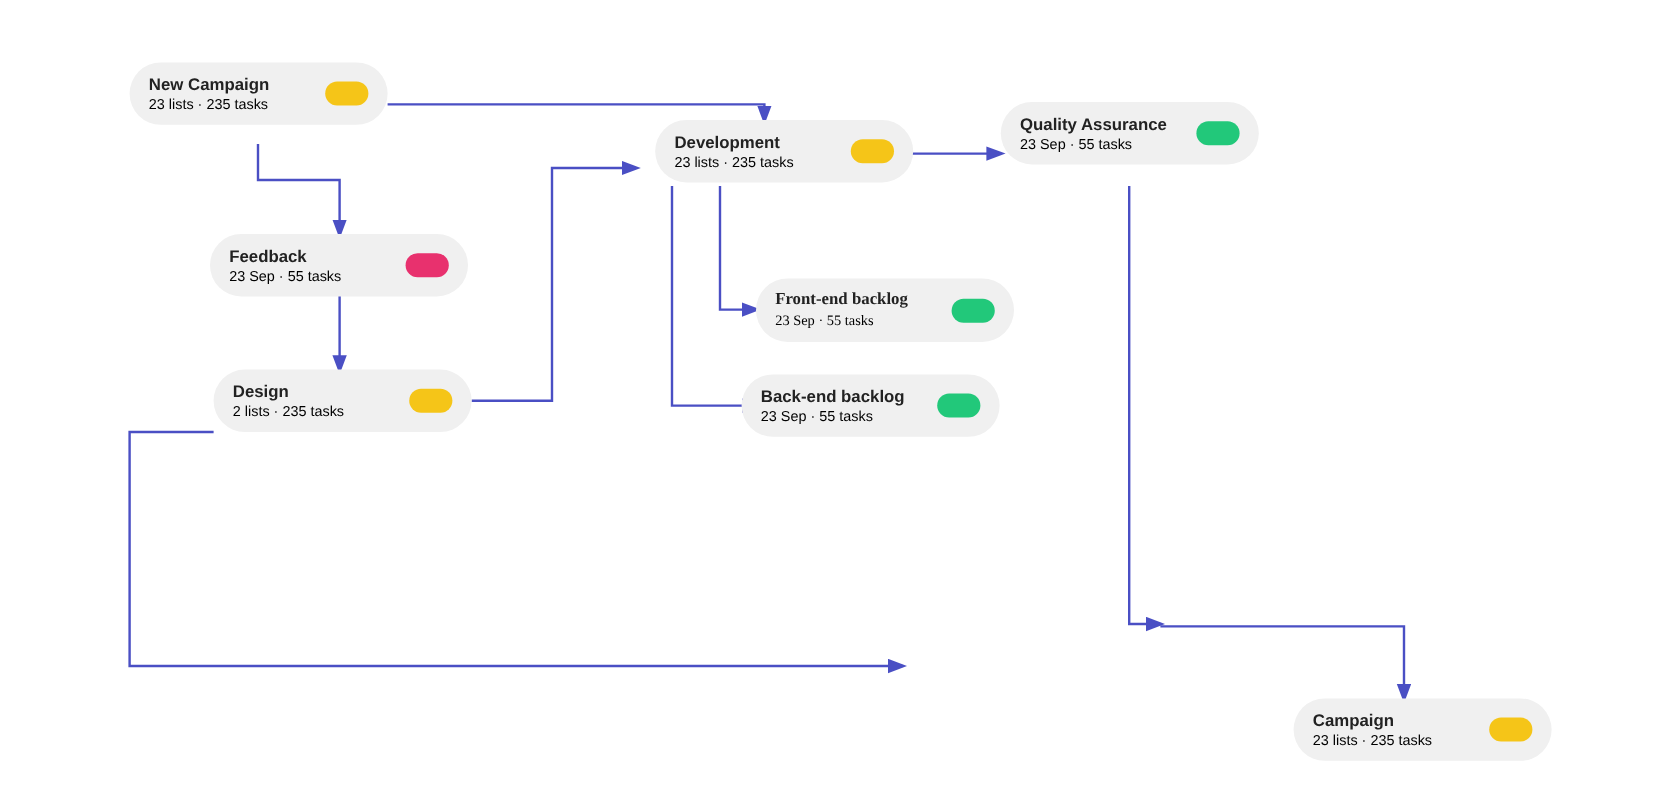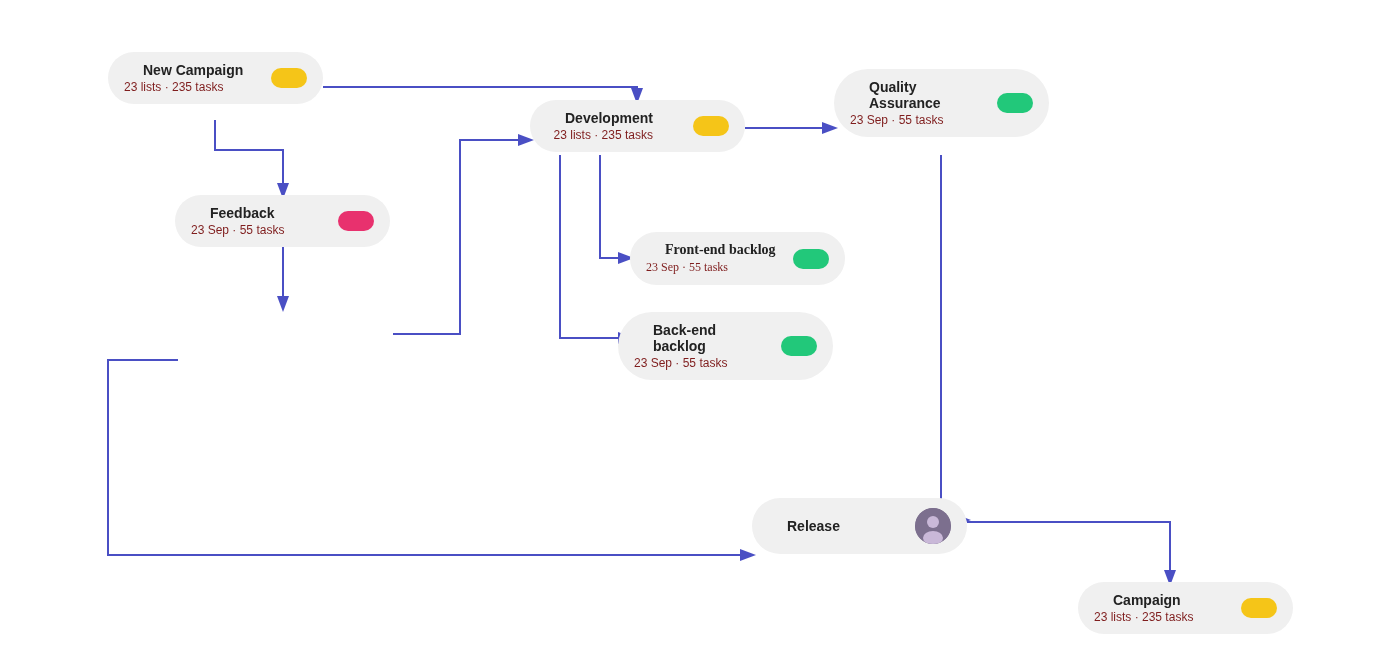--- a/index.html
+++ b/index.html
@@ -41,25 +41,24 @@
     }
     .node-text {
       display: flex;
       flex-direction: column;
       gap: 2px;
     }
     .node-title {
       font-size: 14px;
       font-weight: 600;
       color: #222;
-      margin-left: 19px;
     }
     .node-subtitle {
       font-size: 12px;
-      color: #7f1d1d;
+      color: #000000;
     }
     .badge {
       border-radius: 20px;
       height: 20px;
       min-width: 36px;
       display: inline-block;
       flex-shrink: 0;
     }
     .badge-yellow { background: #f5c518; }
     .badge-pink   { background: #e8316e; }
@@ -73,22 +72,22 @@
       display: flex;
       align-items: center;
       justify-content: center;
       flex-shrink: 0;
     }
     .avatar svg { width: 36px; height: 36px; }
     
     #node-new-campaign  { width: 215px; left: 108px; top: 52px; }
     #node-ideation      { width: 215px; left: 175px; top: 195px; }
     #node-design        { width: 215px; left: 178px; top: 308px; }
-    #node-development   { width: 215px; left: 530px; top: 100px; text-align: right; }
-    #node-quality       { width: 215px; left: 834px; top: 69px; }
+    #node-development   { width: 215px; left: 546px; top: 100px; }
+    #node-quality       { width: 215px; left: 834px; top: 85px; }
     #node-frontend      { width: 215px; left: 630px; top: 232px; font-family: Liberation Serif, serif; }
     #node-backend       { width: 215px; left: 618px; top: 312px; justify-content: flex-end; }
     #node-release       { width: 215px; left: 752px; top: 498px; }
     #node-feedback      { width: 215px; left: 1078px; top: 582px; }
   </style>
 </head>
 <body>
 
 <div class="canvas">
 
@@ -134,20 +133,29 @@
   <div class="node" id="node-ideation">
     <div class="node-inner">
       <div class="node-text">
         <span class="node-title">Feedback</span>
         <span class="node-subtitle">23 Sep · 55 tasks</span>
       </div>
       <span class="badge badge-pink"></span>
     </div>
   </div>
 
+  <div class="node" id="node-design">
+    <div class="node-inner">
+      <div class="node-text">
+        <span class="node-title">Design</span>
+        <span class="node-subtitle">2 lists · 235 tasks</span>
+      </div>
+      <span class="badge badge-yellow"></span>
+    </div>
+  </div>
 
   <div class="node" id="node-development">
     <div class="node-inner">
       <div class="node-text">
         <span class="node-title">Development</span>
         <span class="node-subtitle">23 lists · 235 tasks</span>
       </div>
       <span class="badge badge-yellow"></span>
     </div>
   </div>
@@ -175,34 +183,20 @@
   <div class="node" id="node-backend">
     <div class="node-inner">
       <div class="node-text">
         <span class="node-title">Back-end backlog</span>
         <span class="node-subtitle">23 Sep · 55 tasks</span>
       </div>
       <span class="badge badge-green"></span>
     </div>
   </div>
 
-  <div class="node" id="node-release">
-    <div class="node-inner">
-      <div class="node-text">
-        <span class="node-title">Release</span>
-      </div>
-      <div class="avatar">
-        <svg viewBox="0 0 36 36" xmlns="http://www.w3.org/2000/svg">
-          <circle cx="18" cy="18" r="18" fill="#7c6f8e"></circle>
-          <circle cx="18" cy="14" r="6" fill="#c9b8d8"></circle>
-          <ellipse cx="18" cy="30" rx="10" ry="7" fill="#c9b8d8"></ellipse>
-        </svg>
-      </div>
-    </div>
-  </div>
 
   <div class="node" id="node-feedback">
     <div class="node-inner">
       <div class="node-text">
         <span class="node-title">Campaign</span>
         <span class="node-subtitle">23 lists · 235 tasks</span>
       </div>
       <span class="badge badge-yellow"></span>
     </div>
   </div>

